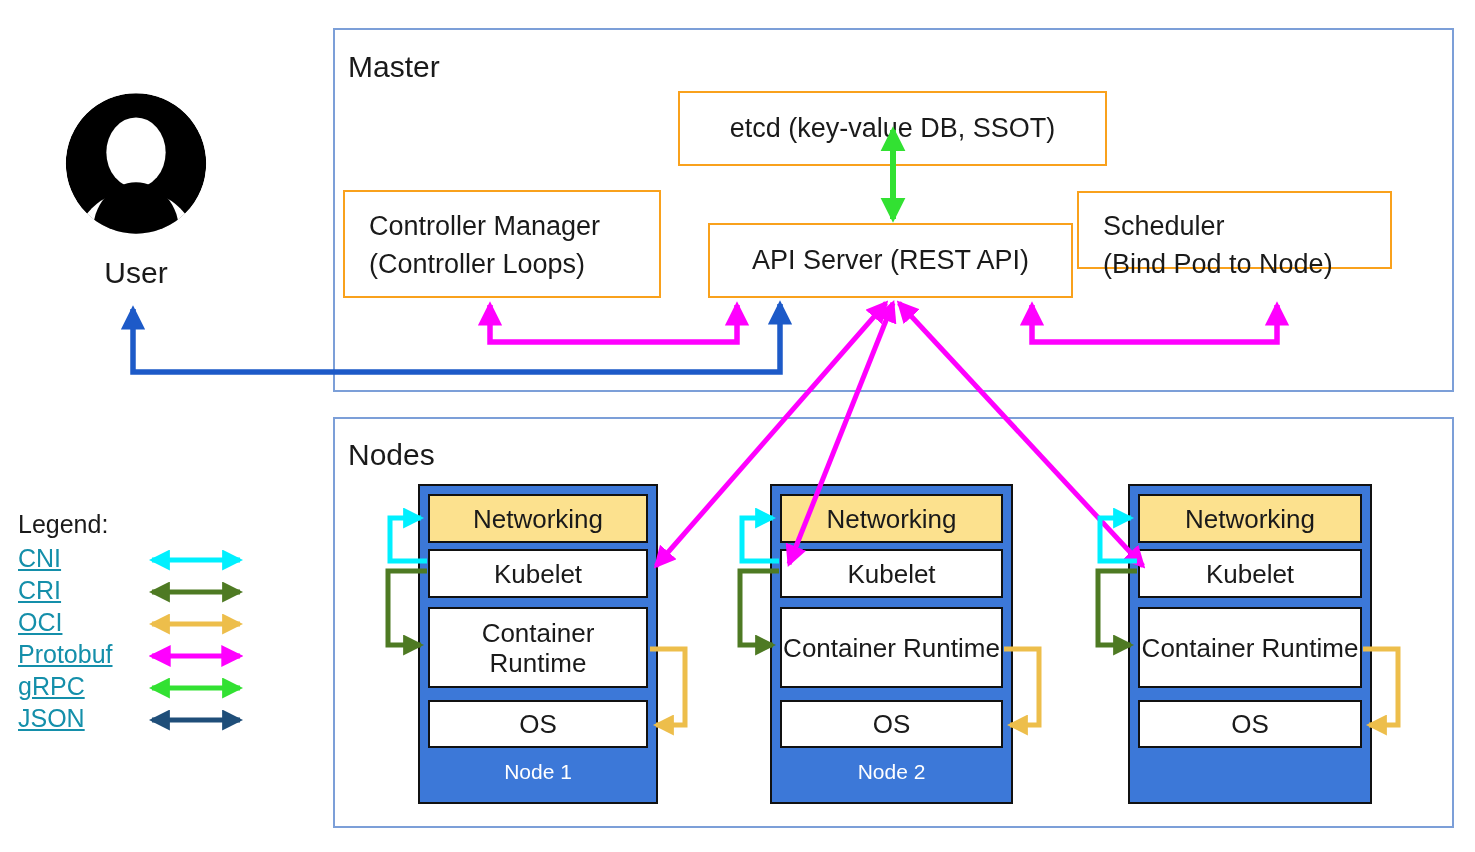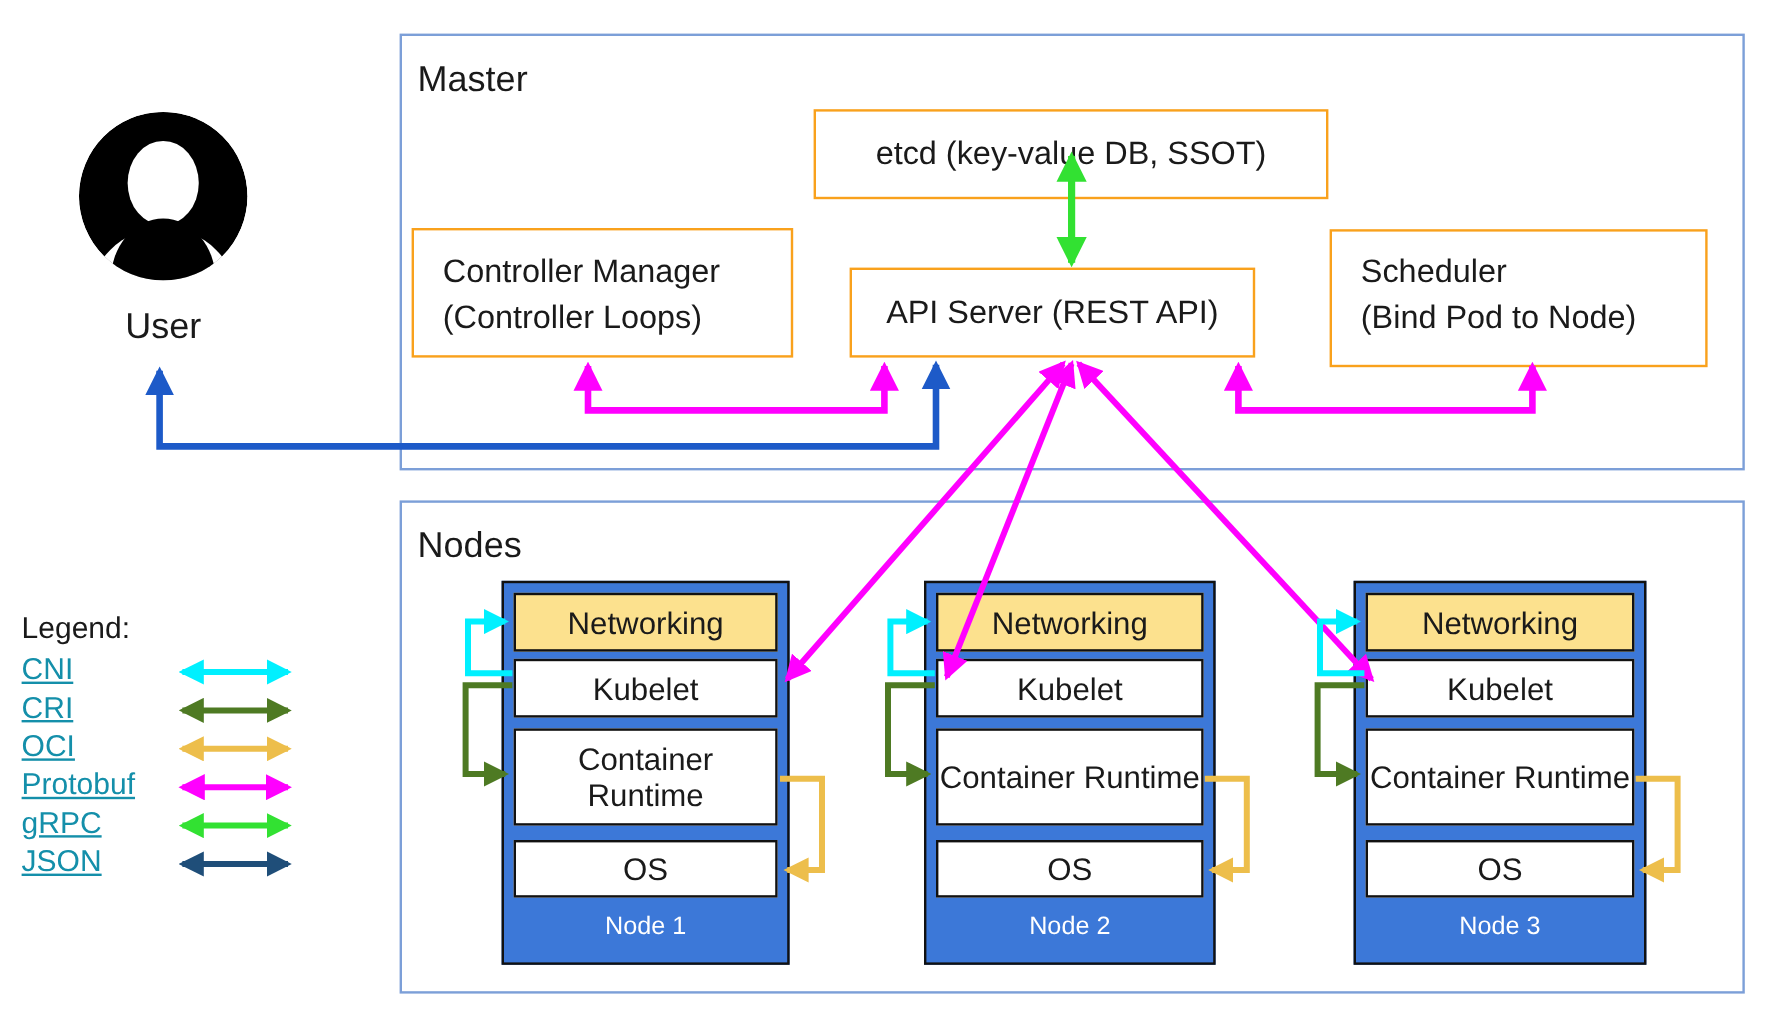--- a/index.html
+++ b/index.html
@@ -52,25 +52,25 @@
   <span>etcd (key-value DB, SSOT)</span>
 </div>
 
 <div class="abs obox" style="left:343px;top:190px;width:318px;height:108px;">
   <div class="lines">
     <div>Controller Manager</div>
     <div>(Controller Loops)</div>
   </div>
 </div>
 
-<div class="abs obox centered" style="left:708px;top:223px;width:338px;height:75px;">
+<div class="abs obox centered" style="left:708px;top:223px;width:365px;height:75px;">
   <span>API Server (REST API)</span>
 </div>
 
-<div class="abs obox" style="left:1108px;top:191px;width:315px;height:115px;">
+<div class="abs obox" style="left:1077px;top:191px;width:315px;height:78px;">
   <div class="lines" style="padding-top:14px;">
     <div>Scheduler</div>
     <div>(Bind Pod to Node)</div>
   </div>
 </div>
 
 <div class="abs frame" style="left:333px;top:417px;width:1117px;height:407px;"></div>
 <div class="abs section-title" style="left:348px;top:438px;text-align:right;">Nodes</div>
 
 <div class="abs node" style="left:418px;top:484px;width:240px;height:320px;">
@@ -87,21 +87,20 @@
   <div class="layer" style="top:121px;height:81px;">Container Runtime</div>
   <div class="layer" style="top:214px;height:48px;">OS</div>
   <div class="node-name" style="top:274px;">Node 2</div>
 </div>
 
 <div class="abs node" style="left:1128px;top:484px;width:244px;height:320px;">
   <div class="layer networking" style="top:8px;height:49px;">Networking</div>
   <div class="layer" style="top:63px;height:49px;">Kubelet</div>
   <div class="layer" style="top:121px;height:81px;">Container Runtime</div>
   <div class="layer" style="top:214px;height:48px;">OS</div>
-  <div class="node-name" style="top:274px;">Node 3</div>
 </div>
 
 <div class="abs legend-title" style="left:18px;top:510px;text-align:right;">Legend:</div>
 <div class="abs legend-link" style="left:18px;top:544px;">CNI</div>
 <div class="abs legend-link" style="left:18px;top:576px;">CRI</div>
 <div class="abs legend-link" style="left:18px;top:608px;">OCI</div>
 <div class="abs legend-link" style="left:18px;top:640px;">Protobuf</div>
 <div class="abs legend-link" style="left:18px;top:672px;">gRPC</div>
 <div class="abs legend-link" style="left:18px;top:704px;">JSON</div>
 

